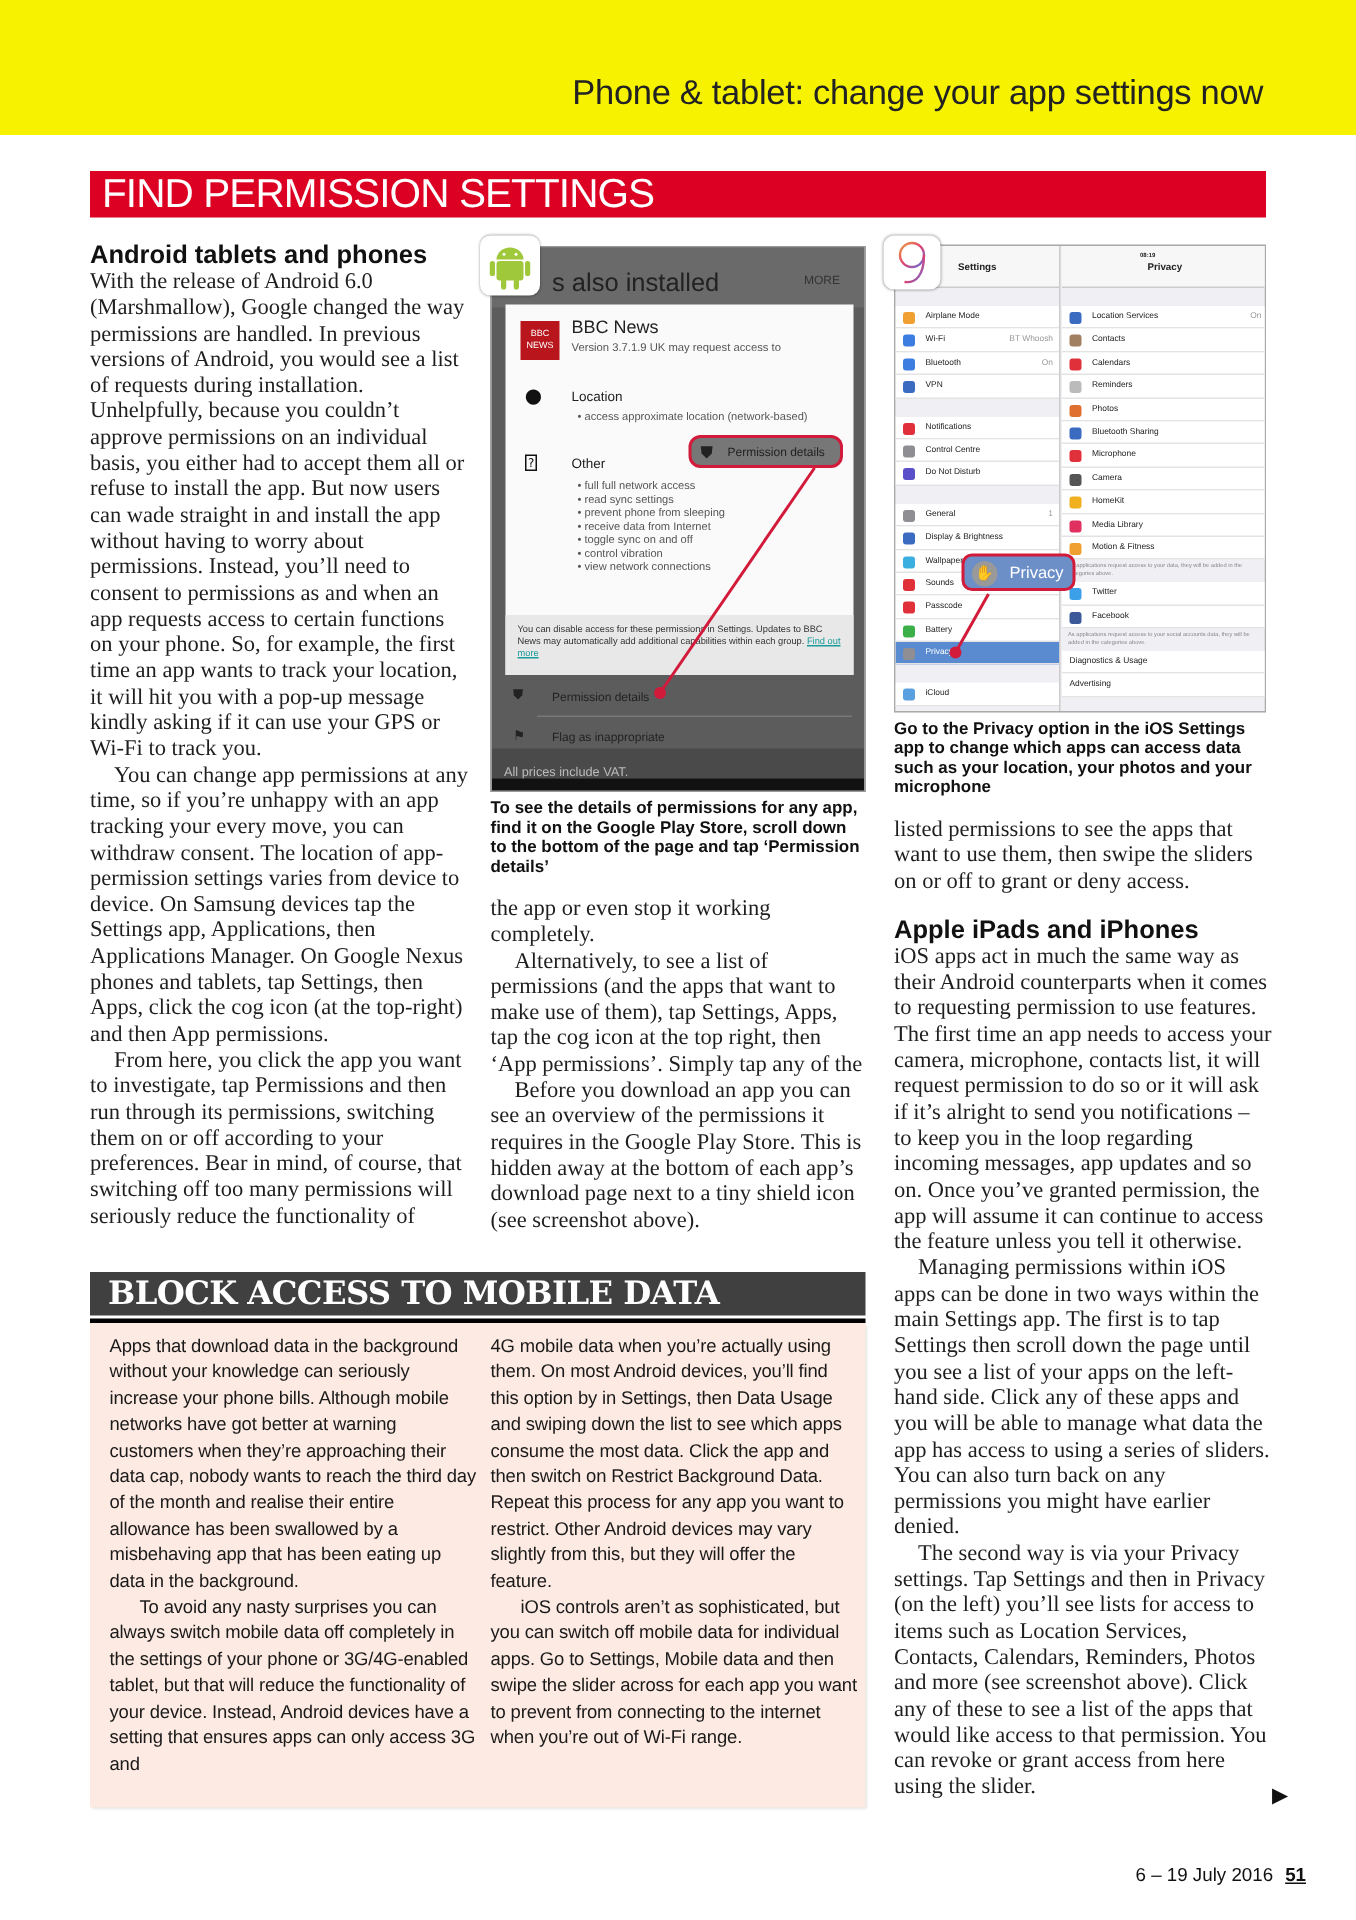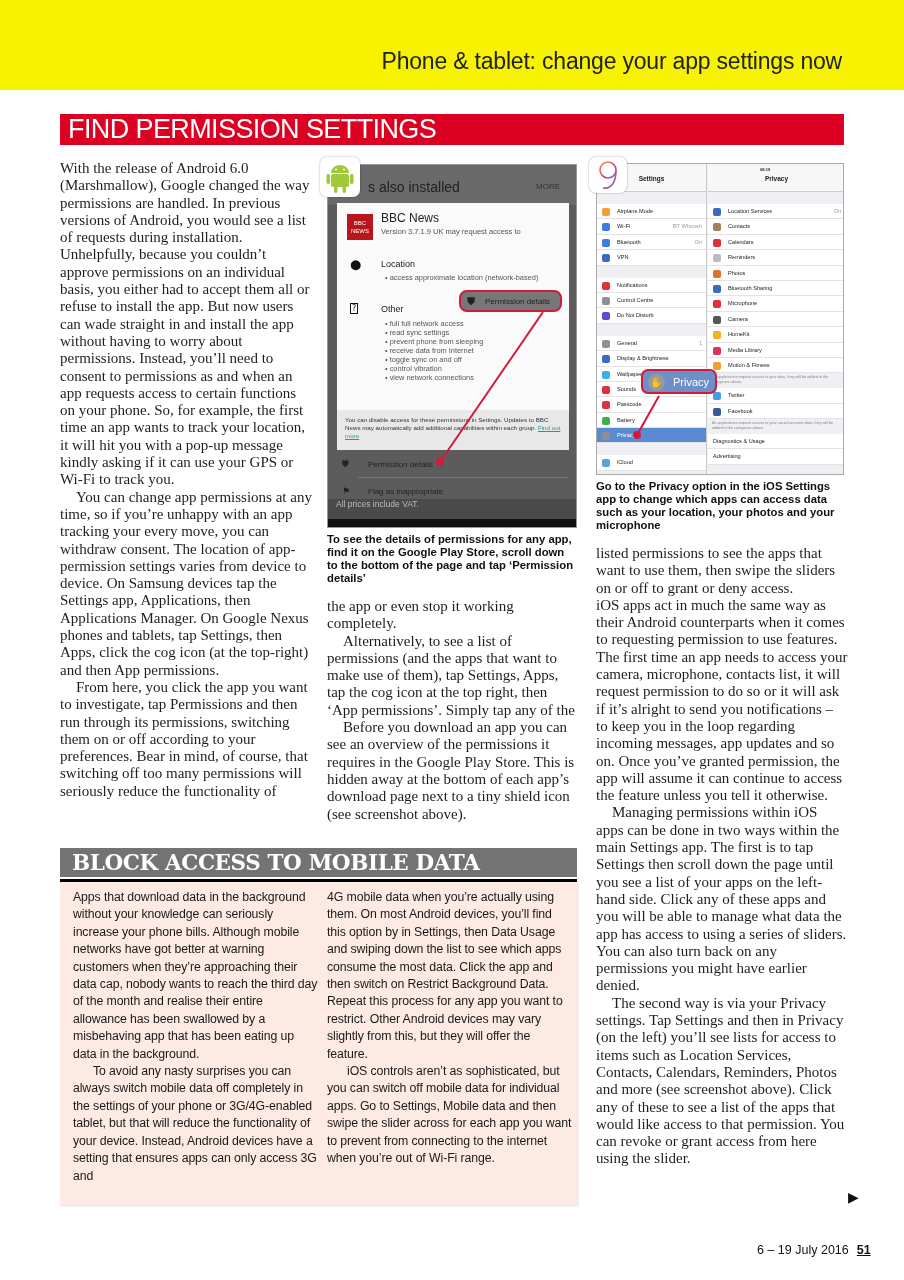--- a/index.html
+++ b/index.html
@@ -15,54 +15,54 @@
   .col { position: absolute; font-family: "Liberation Serif", serif; font-size: 15px; line-height: 17.3px; color: #1e1e1e; }
   .col p { text-indent: 0; }
   .col p.ind { text-indent: 16px; }
   .col h3 { font-family: "Liberation Sans", sans-serif; font-weight: bold; font-size: 17px; line-height: 20px; color: #111; }
 
   .caption { position: absolute; font-family: "Liberation Sans", sans-serif; font-weight: bold; font-size: 11.3px; line-height: 13px; color: #111; }
 
   
   .shot-android { position: absolute; left: 327px; top: 164px; width: 250px; height: 364px; background: #5c5c5c; border: 1px solid #999; overflow: hidden; }
   .shot-android .bar { position: absolute; left: 0; top: 0; width: 100%; height: 40px; background: #6a6a6a; }
-  .shot-android .bar .t { position: absolute; left: 40px; top: 14px; font-family: "Liberation Sans", sans-serif; font-size: 14px; color: #222; }
+  .shot-android .bar .t { position: absolute; left: 40px; top: 14px; font-family: "Liberation Sans", sans-serif; font-size: 17px; color: #222; }
   .shot-android .bar .more { position: absolute; right: 16px; top: 17px; font-family: "Liberation Sans", sans-serif; font-size: 8px; color: #333; }
   .dialog { position: absolute; left: 9px; top: 38px; width: 232px; height: 247px; background: #fafafa; }
   .dialog .bbc { position: absolute; left: 10px; top: 11px; width: 26px; height: 26px; background: #b8161c; color: #fff; font-family: "Liberation Sans", sans-serif; font-size: 6px; text-align: center; line-height: 8px; padding-top: 5px; }
   .dialog .app-name { position: absolute; left: 44px; top: 8px; font-family: "Liberation Sans", sans-serif; font-size: 12px; color: #222; }
   .dialog .ver { position: absolute; left: 44px; top: 24px; font-family: "Liberation Sans", sans-serif; font-size: 7.5px; color: #555; }
   .dialog .grp { position: absolute; left: 44px; font-family: "Liberation Sans", sans-serif; font-size: 9px; color: #222; }
   .dialog .gicon { position: absolute; left: 13px; font-size: 10px; color: #111; font-family: "DejaVu Sans", sans-serif; }
   .dialog .items { position: absolute; left: 48px; font-family: "Liberation Sans", sans-serif; font-size: 7.4px; line-height: 9px; color: #555; width: 180px; }
   .dialog .footnote { position: absolute; left: 0; bottom: 0; width: 100%; height: 40px; background: #e8e8e8; padding: 6px 8px; font-family: "Liberation Sans", sans-serif; font-size: 6.2px; line-height: 8px; color: #333; }
   .dialog .footnote a { color: #1a9a9a; text-decoration: underline; }
   .shot-android .row { position: absolute; left: 0; width: 100%; height: 26px; font-family: "Liberation Sans", sans-serif; font-size: 8px; color: #222; }
   .shot-android .row .ic { position: absolute; left: 14px; top: 7px; font-size: 9px; font-family: "DejaVu Sans", sans-serif; }
   .shot-android .row .lb { position: absolute; left: 40px; top: 8px; }
-  .shot-android .vat { position: absolute; left: 0; bottom: 8px; width: 100%; height: 20px; background: #4a4a4a; font-family: "Liberation Sans", sans-serif; font-size: 8.5px; color: #bbb; padding: 0 8px; }
+  .shot-android .vat { position: absolute; left: 0; bottom: 8px; width: 100%; height: 20px; background: #4a4a4a; font-family: "Liberation Sans", sans-serif; font-size: 8.5px; color: #bbb; padding: 10px 8px; }
   .shot-android .bottom { position: absolute; left: 0; bottom: 0; width: 100%; height: 8px; background: #111; }
   .callout { position: absolute; border: 2px solid #d21a3a; border-radius: 8px; background: #777; font-family: "Liberation Sans", sans-serif; color: #eee; }
   .android-logo { position: absolute; left: 320px; top: 157px; width: 40px; height: 40px; background: #fff; border-radius: 7px; box-shadow: 0 0 2px rgba(0,0,0,0.4); }
 
   
   .shot-ios { position: absolute; left: 596px; top: 163px; width: 248px; height: 312px; background: #efeff4; border: 1px solid #aaa; overflow: hidden; font-family: "Liberation Sans", sans-serif; }
   .ios-left { position: absolute; left: 0; top: 0; width: 110px; height: 100%; background: #efeff4; border-right: 1px solid #ccc; }
   .ios-right { position: absolute; left: 111px; top: 0; width: 137px; height: 100%; background: #efeff4; }
   .ios-head { height: 28px; background: #f7f7f7; border-bottom: 1px solid #ccc; font-size: 6.5px; font-weight: bold; text-align: center; line-height: 30px; color: #222; }
   .ios-row { position: relative; height: 15.4px; background: #fff; border-bottom: 1px solid #e3e3e3; font-size: 5.6px; line-height: 15px; color: #222; padding-left: 20px; white-space: nowrap; }
   .ios-row .sq { position: absolute; left: 5px; top: 4px; width: 8px; height: 8px; border-radius: 2px; }
   .ios-row .val { position: absolute; right: 4px; top: 0; color: #999; }
   .ios-row.sel { background: #5a8bd0; color: #fff; }
   .ios-gap { height: 12px; }
   .ios-note { font-size: 3.8px; line-height: 5px; color: #888; padding: 2px 4px; height: 15px; }
   .ios-badge { position: absolute; left: 589px; top: 157px; width: 38px; height: 36px; background: #fff; border-radius: 7px; box-shadow: 0 0 2px rgba(0,0,0,0.4); }
 
   
-  .boxout-head { position: absolute; left: 60px; top: 848px; width: 517px; height: 29px; background: #737373; }
+  .boxout-head { position: absolute; left: 60px; top: 848px; width: 517px; height: 29px; background: #404040; }
   .boxout-head span { position: absolute; left: 12px; top: 0; font-family: "DejaVu Serif", serif; font-weight: bold; font-size: 21.5px; color: #fff; line-height: 29px; letter-spacing: -0.4px; }
   .boxout-rule { position: absolute; left: 60px; top: 879px; width: 517px; height: 3px; background: #000; }
   .boxout-body { position: absolute; left: 60px; top: 882px; width: 517px; height: 323px; background: #fdeae2; box-shadow: 1px 1px 2px rgba(0,0,0,0.15); padding-left: 15px; }
   .boxcol { position: absolute; font-family: "Liberation Sans", sans-serif; font-size: 12.3px; line-height: 17.4px; color: #1a1a1a; letter-spacing: -0.1px; }
   .boxcol p.ind { text-indent: 20px; }
 
   .arrow-next { position: absolute; left: 848px; top: 1189px; font-size: 14px; color: #111; font-family: "DejaVu Sans", sans-serif; }
   .folio { position: absolute; left: 757px; top: 1243px; font-family: "Liberation Sans", sans-serif; font-size: 12.5px; color: #111; }
   .folio b { margin-left: 8px; font-weight: bold; text-decoration: underline; }
 </style>
@@ -71,20 +71,21 @@
 
 <div class="topbar">
   <div class="title">Phone &amp; tablet: change your app settings now</div>
 </div>
 
 <div class="section-head">
   <span>FIND PERMISSION SETTINGS</span>
 </div>
 
 <div class="col" style="left:60px; top:160px; width:252px;">
+  <h3>Android tablets and phones</h3>
   <p>With the release of Android 6.0 (Marshmallow), Google changed the way permissions are handled. In previous versions of Android, you would see a list of requests during installation. Unhelpfully, because you couldn’t approve permissions on an individual basis, you either had to accept them all or refuse to install the app. But now users can wade straight in and install the app without having to worry about permissions. Instead, you’ll need to consent to permissions as and when an app requests access to certain functions on your phone. So, for example, the first time an app wants to track your location, it will hit you with a pop-up message kindly asking if it can use your GPS or Wi-Fi to track you.</p>
   <p class="ind">You can change app permissions at any time, so if you’re unhappy with an app tracking your every move, you can withdraw consent. The location of app-permission settings varies from device to device. On Samsung devices tap the Settings app, Applications, then Applications Manager. On Google Nexus phones and tablets, tap Settings, then Apps, click the cog icon (at the top-right) and then App permissions.</p>
   <p class="ind">From here, you click the app you want to investigate, tap Permissions and then run through its permissions, switching them on or off according to your preferences. Bear in mind, of course, that switching off too many permissions will seriously reduce the functionality of</p>
 </div>
 
 <div class="shot-android">
   <div class="bar">
     <span class="t">s also installed</span>
     <span class="more">MORE</span>
   </div>
@@ -235,20 +236,21 @@
     </defs>
     <circle cx="19" cy="13" r="8" fill="none" stroke="url(#g9)" stroke-width="1.6"></circle>
     <path d="M27 13 C27 26 22 32 14 31" fill="none" stroke="url(#g9)" stroke-width="1.6"></path>
   </svg>
 </div>
 
 <div class="caption" style="left:596px; top:480px; width:250px;">Go to the Privacy option in the iOS Settings app to change which apps can access data such as your location, your photos and your microphone</div>
 
 <div class="col" style="left:596px; top:545px; width:252px;">
   <p>listed permissions to see the apps that want to use them, then swipe the sliders on or off  to grant or deny access.</p>
+  <h3 style="margin-top:13px;">Apple iPads and iPhones</h3>
   <p>iOS apps act in much the same way as their Android counterparts when it comes to requesting permission to use features. The first time an app needs to access your camera, microphone, contacts list, it will request permission to do so or it will ask if it’s alright to send you notifications – to keep you in the loop regarding incoming messages, app updates and so on. Once you’ve granted permission, the app will assume it can continue to access the feature unless you tell it otherwise.</p>
   <p class="ind">Managing permissions within iOS apps can be done in two ways within the main Settings app. The first is to tap Settings then scroll down the page until you see a list of your apps on the left-hand side. Click any of these apps and you will be able to manage what data the app has access to using a series of sliders. You can also turn back on any permissions you might have earlier denied.</p>
   <p class="ind">The second way is via your Privacy settings. Tap Settings and then in Privacy (on the left) you’ll see lists for access to items such as Location Services, Contacts, Calendars, Reminders, Photos and more (see screenshot above). Click any of these to see a list of the apps that would like access to that permission. You can revoke or grant access from here using the slider.</p>
 </div>
 
 <div class="boxout-head">
   <span>BLOCK ACCESS TO MOBILE DATA</span>
 </div>
 <div class="boxout-rule"></div>
 <div class="boxout-body">

